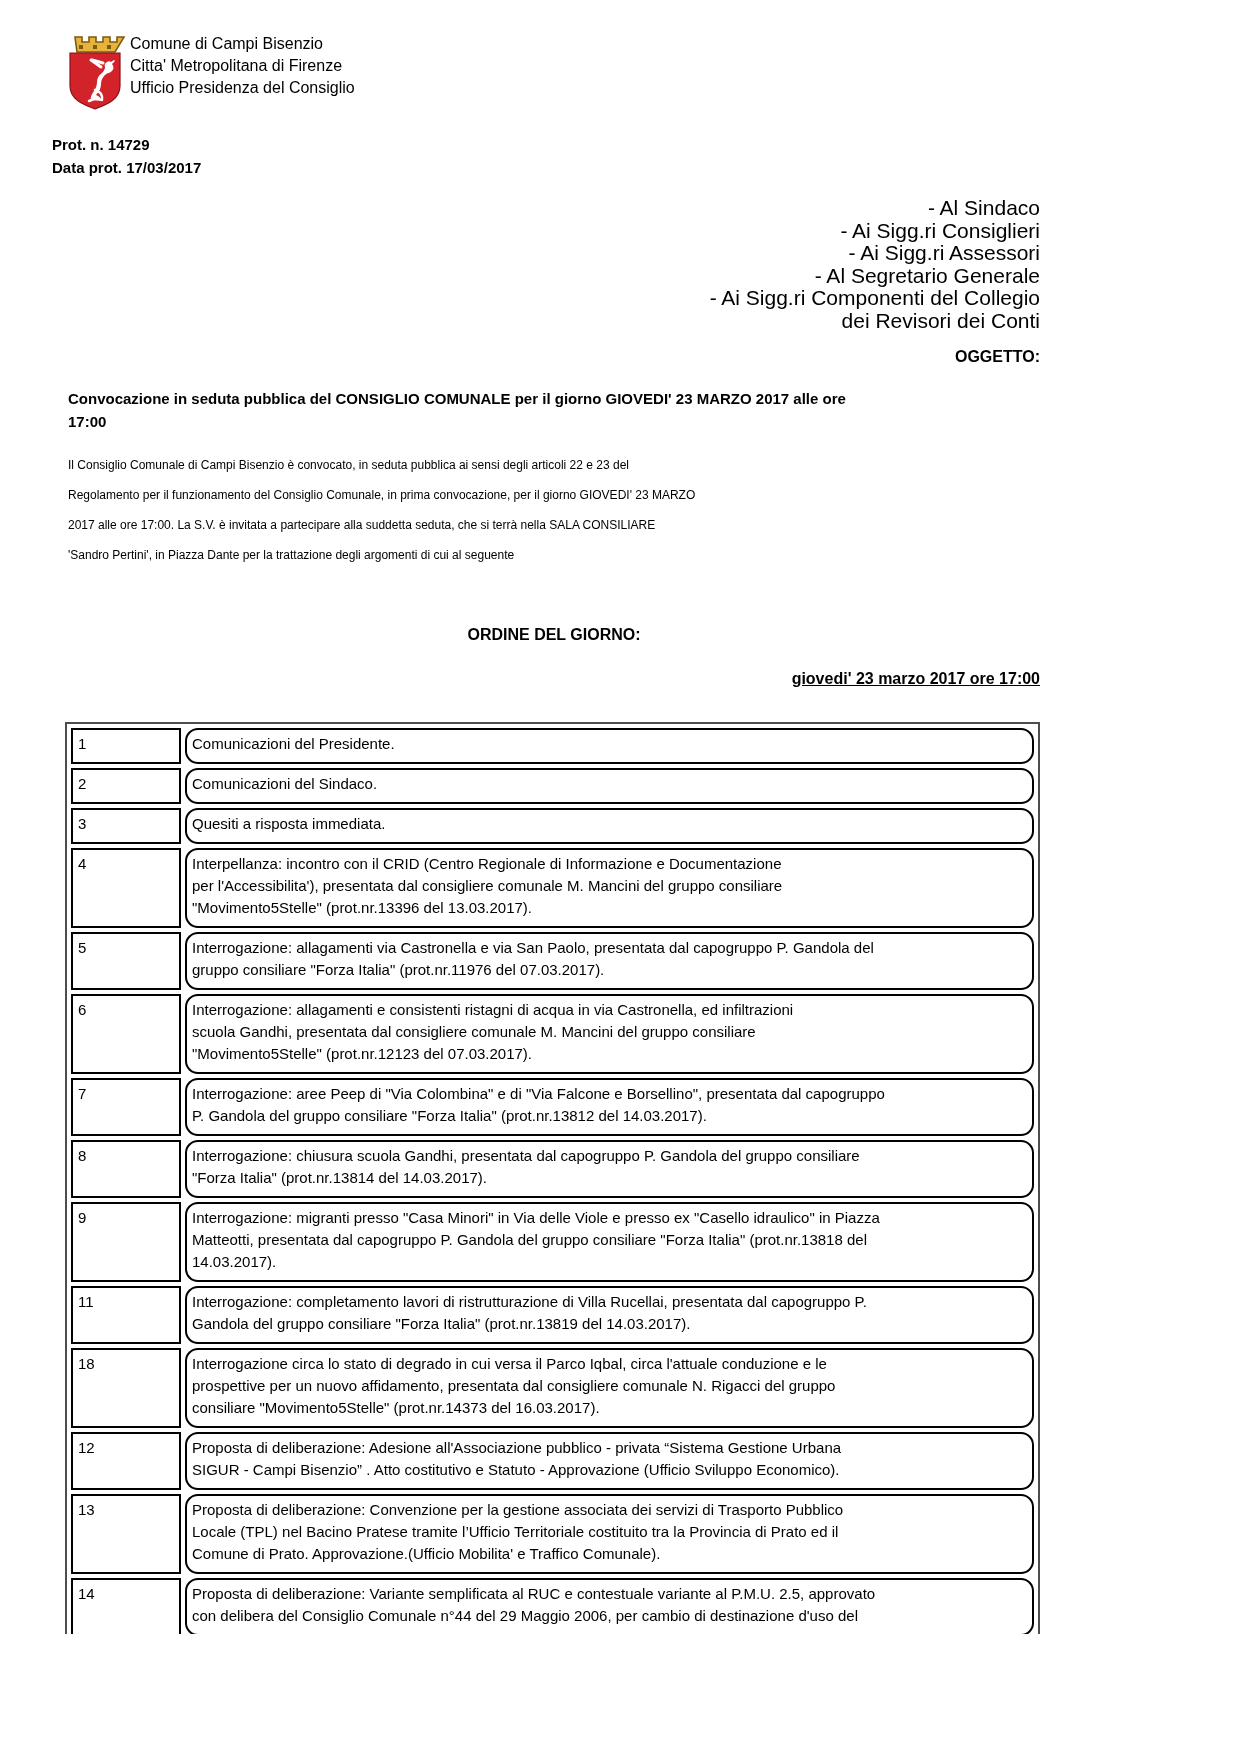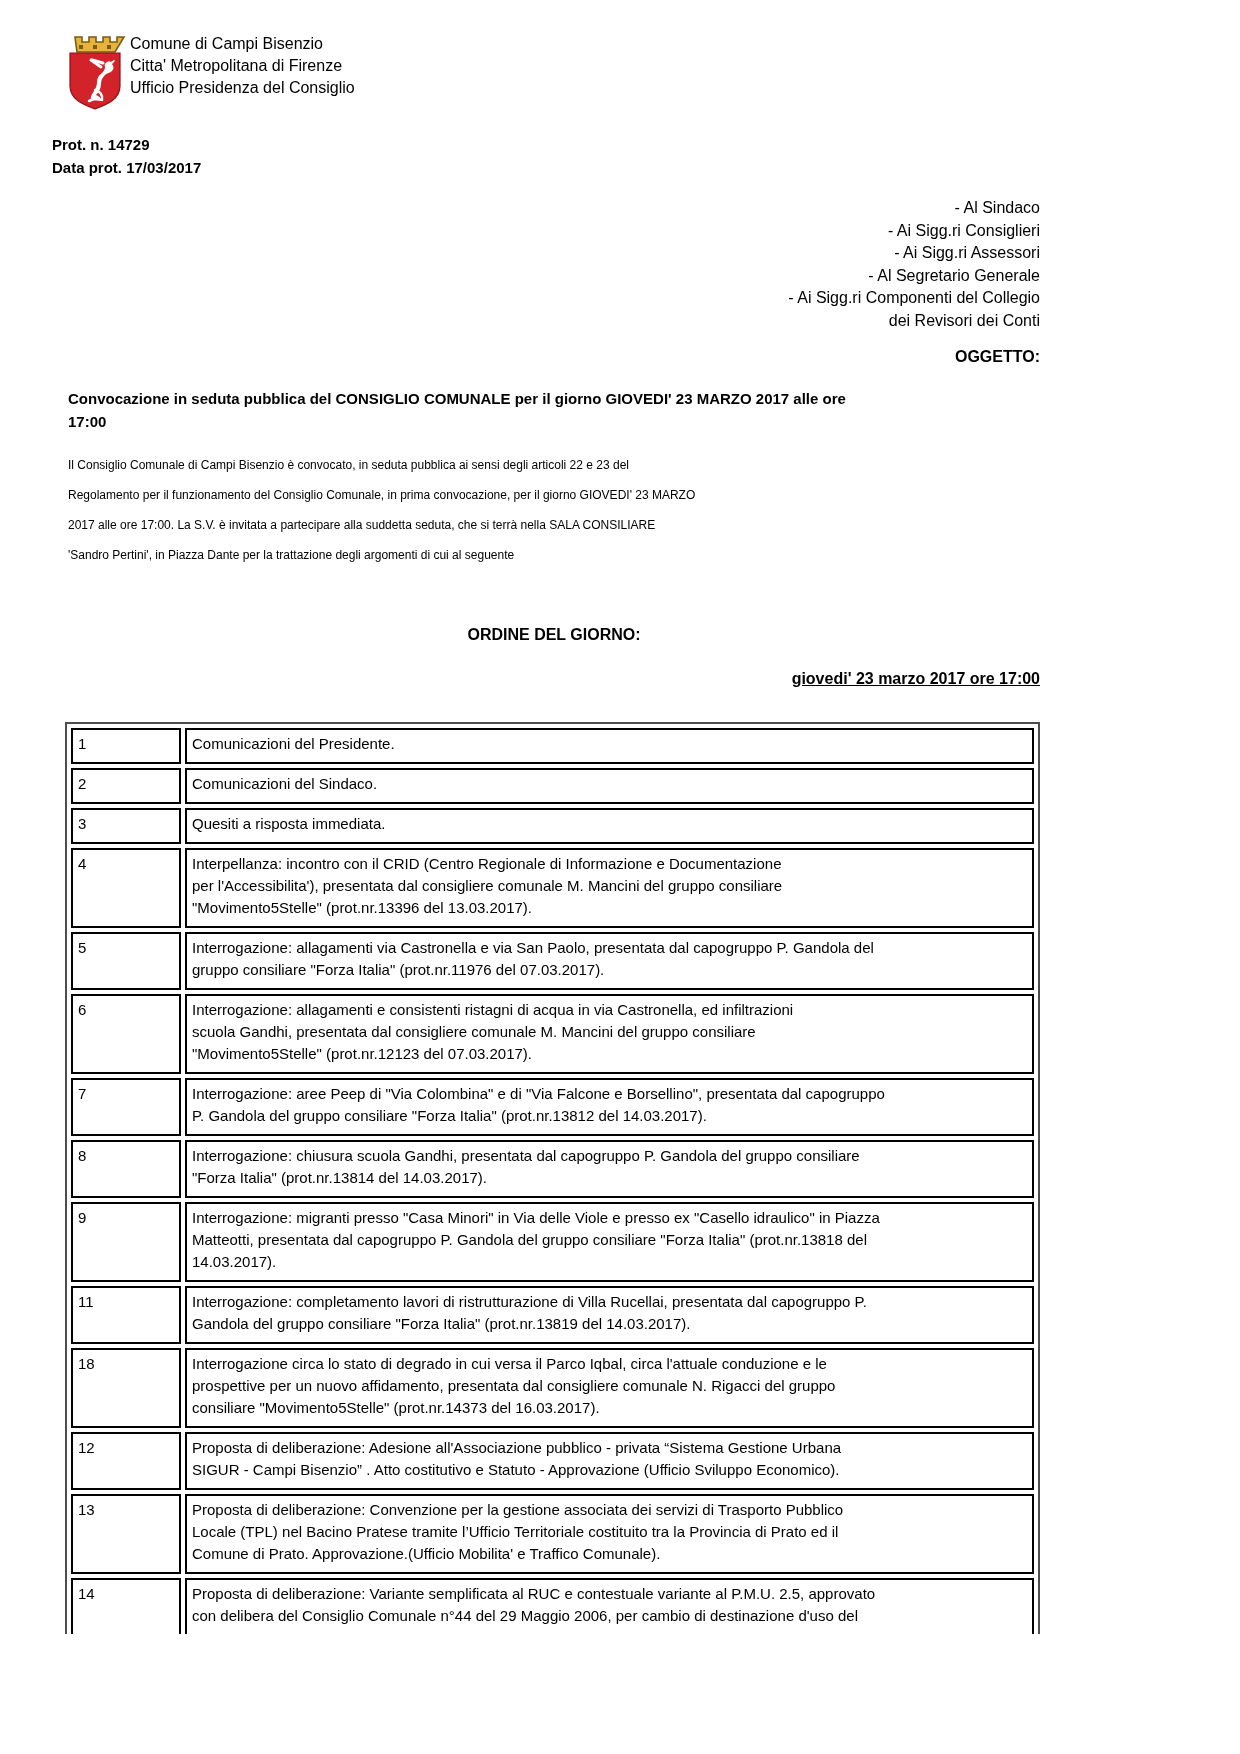--- a/index.html
+++ b/index.html
@@ -8,21 +8,21 @@
     width:1240px;height:1754px;
     background:#ffffff;
     margin:0 auto;
     font-family:"Liberation Sans","DejaVu Sans",sans-serif;
     color:#000;
     overflow:hidden;
   }
   .letterhead{position:absolute;top:3px;left:64px;display:flex;gap:4px;margin-top:28px;}
   .letterhead-text{font-size:16px;line-height:22px;padding-top:2px;}
   .prot{position:absolute;top:133px;left:52px;font-size:15px;line-height:23px;white-space:pre-line;font-weight:bold;}
-  .recipients{position:absolute;top:197px;left:68px;width:972px;text-align:right;font-size:16px;line-height:22.5px;white-space:pre-line;}
+  .recipients{position:absolute;top:197px;left:68px;width:972px;text-align:right;font-size:21px;line-height:22.5px;white-space:pre-line;}
   .oggetto{position:absolute;top:348px;left:68px;width:972px;text-align:right;font-weight:bold;font-size:16px;}
   .subject-par{position:absolute;top:387px;left:68px;width:985px;font-weight:bold;font-size:15px;line-height:23px;white-space:pre-line;}
   .body-par{position:absolute;top:450px;left:68px;width:985px;font-size:12px;line-height:30px;white-space:pre-line;}
   .odg-heading{position:absolute;top:626px;left:68px;width:972px;text-align:center;font-weight:bold;font-size:16px;}
   .odg-date{position:absolute;top:670px;left:68px;width:972px;text-align:right;font-weight:bold;font-size:16px;}
   .odg-date span{text-decoration:underline;}
   .table-clip{position:absolute;top:722px;left:65px;width:980px;height:912px;overflow:hidden;}
   table.agenda{
     width:975px;
     border-collapse:separate;
@@ -31,21 +31,21 @@
     background:#fff;
   }
   table.agenda td{
     border:2px solid #000;
     vertical-align:top;
     font-size:15px;
     line-height:22px;
     padding:3px 6px 7px 5px;
   }
   td.num{width:95px;}
-  td.txt{white-space:pre-line;}
+  td.txt{white-space:pre-line;border-radius:13px;}
 </style>
 </head>
 <body>
 
 <div class="page">
 
   <div class="letterhead">
     <svg width="62" height="80" viewBox="0 0 62 80" aria-hidden="true">
 
       <path d="M13,21 L11,6 h7 v5 h7 V6 h7 v5 h7 V6 h7 v5 h7 V6 h7 L51,21 Z" fill="#e8b33c" stroke="#7a5c10" stroke-width="1.6"></path>

